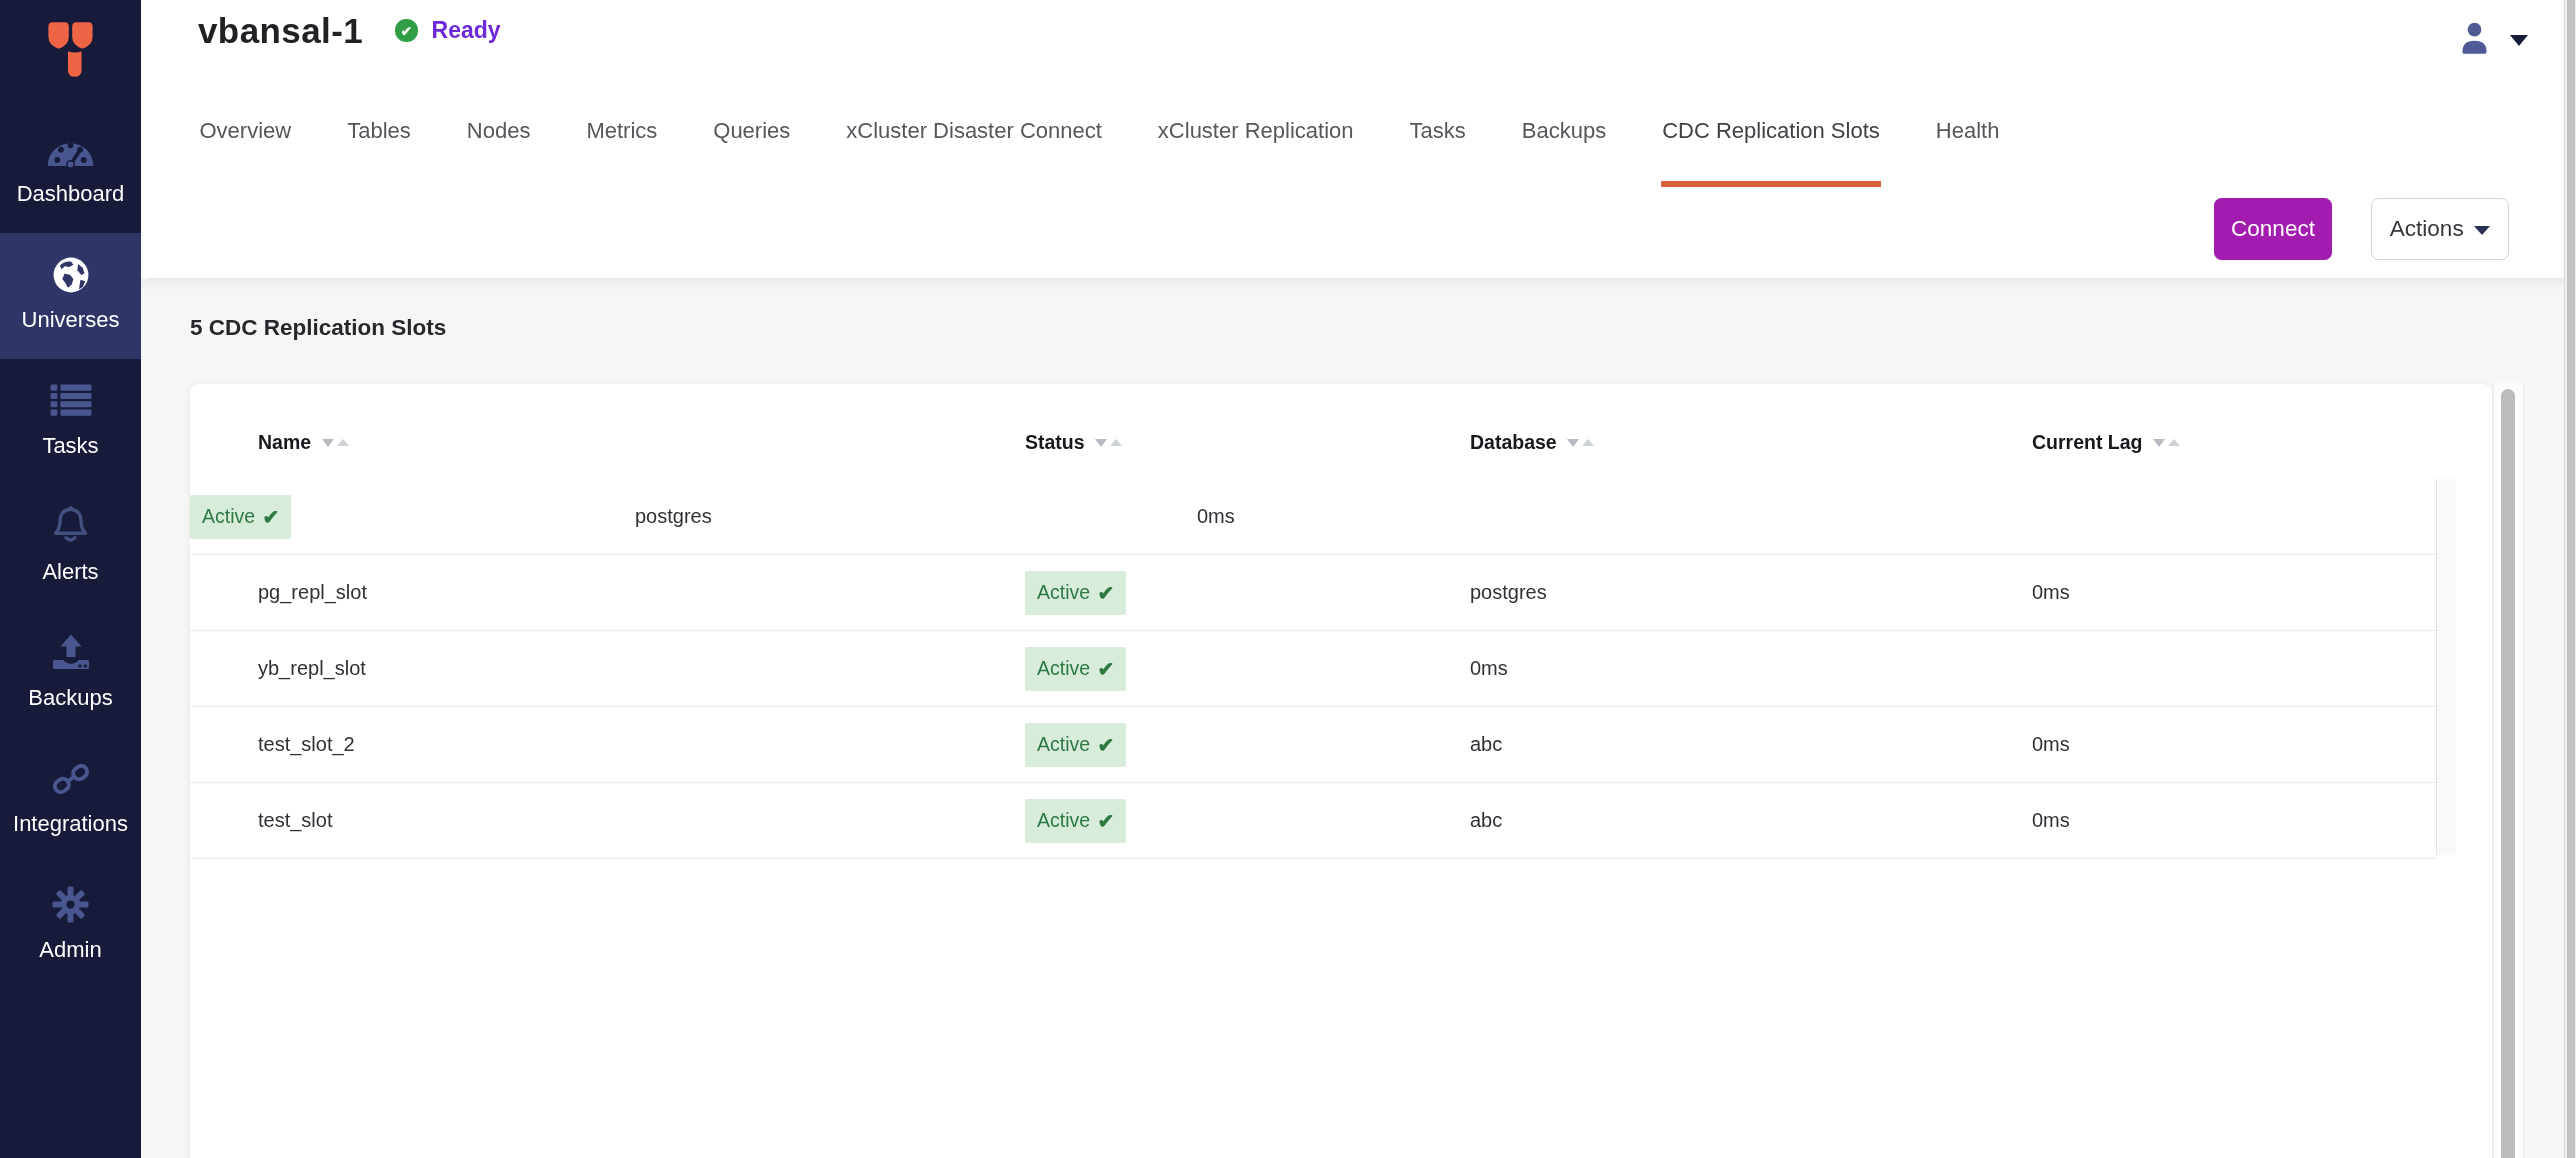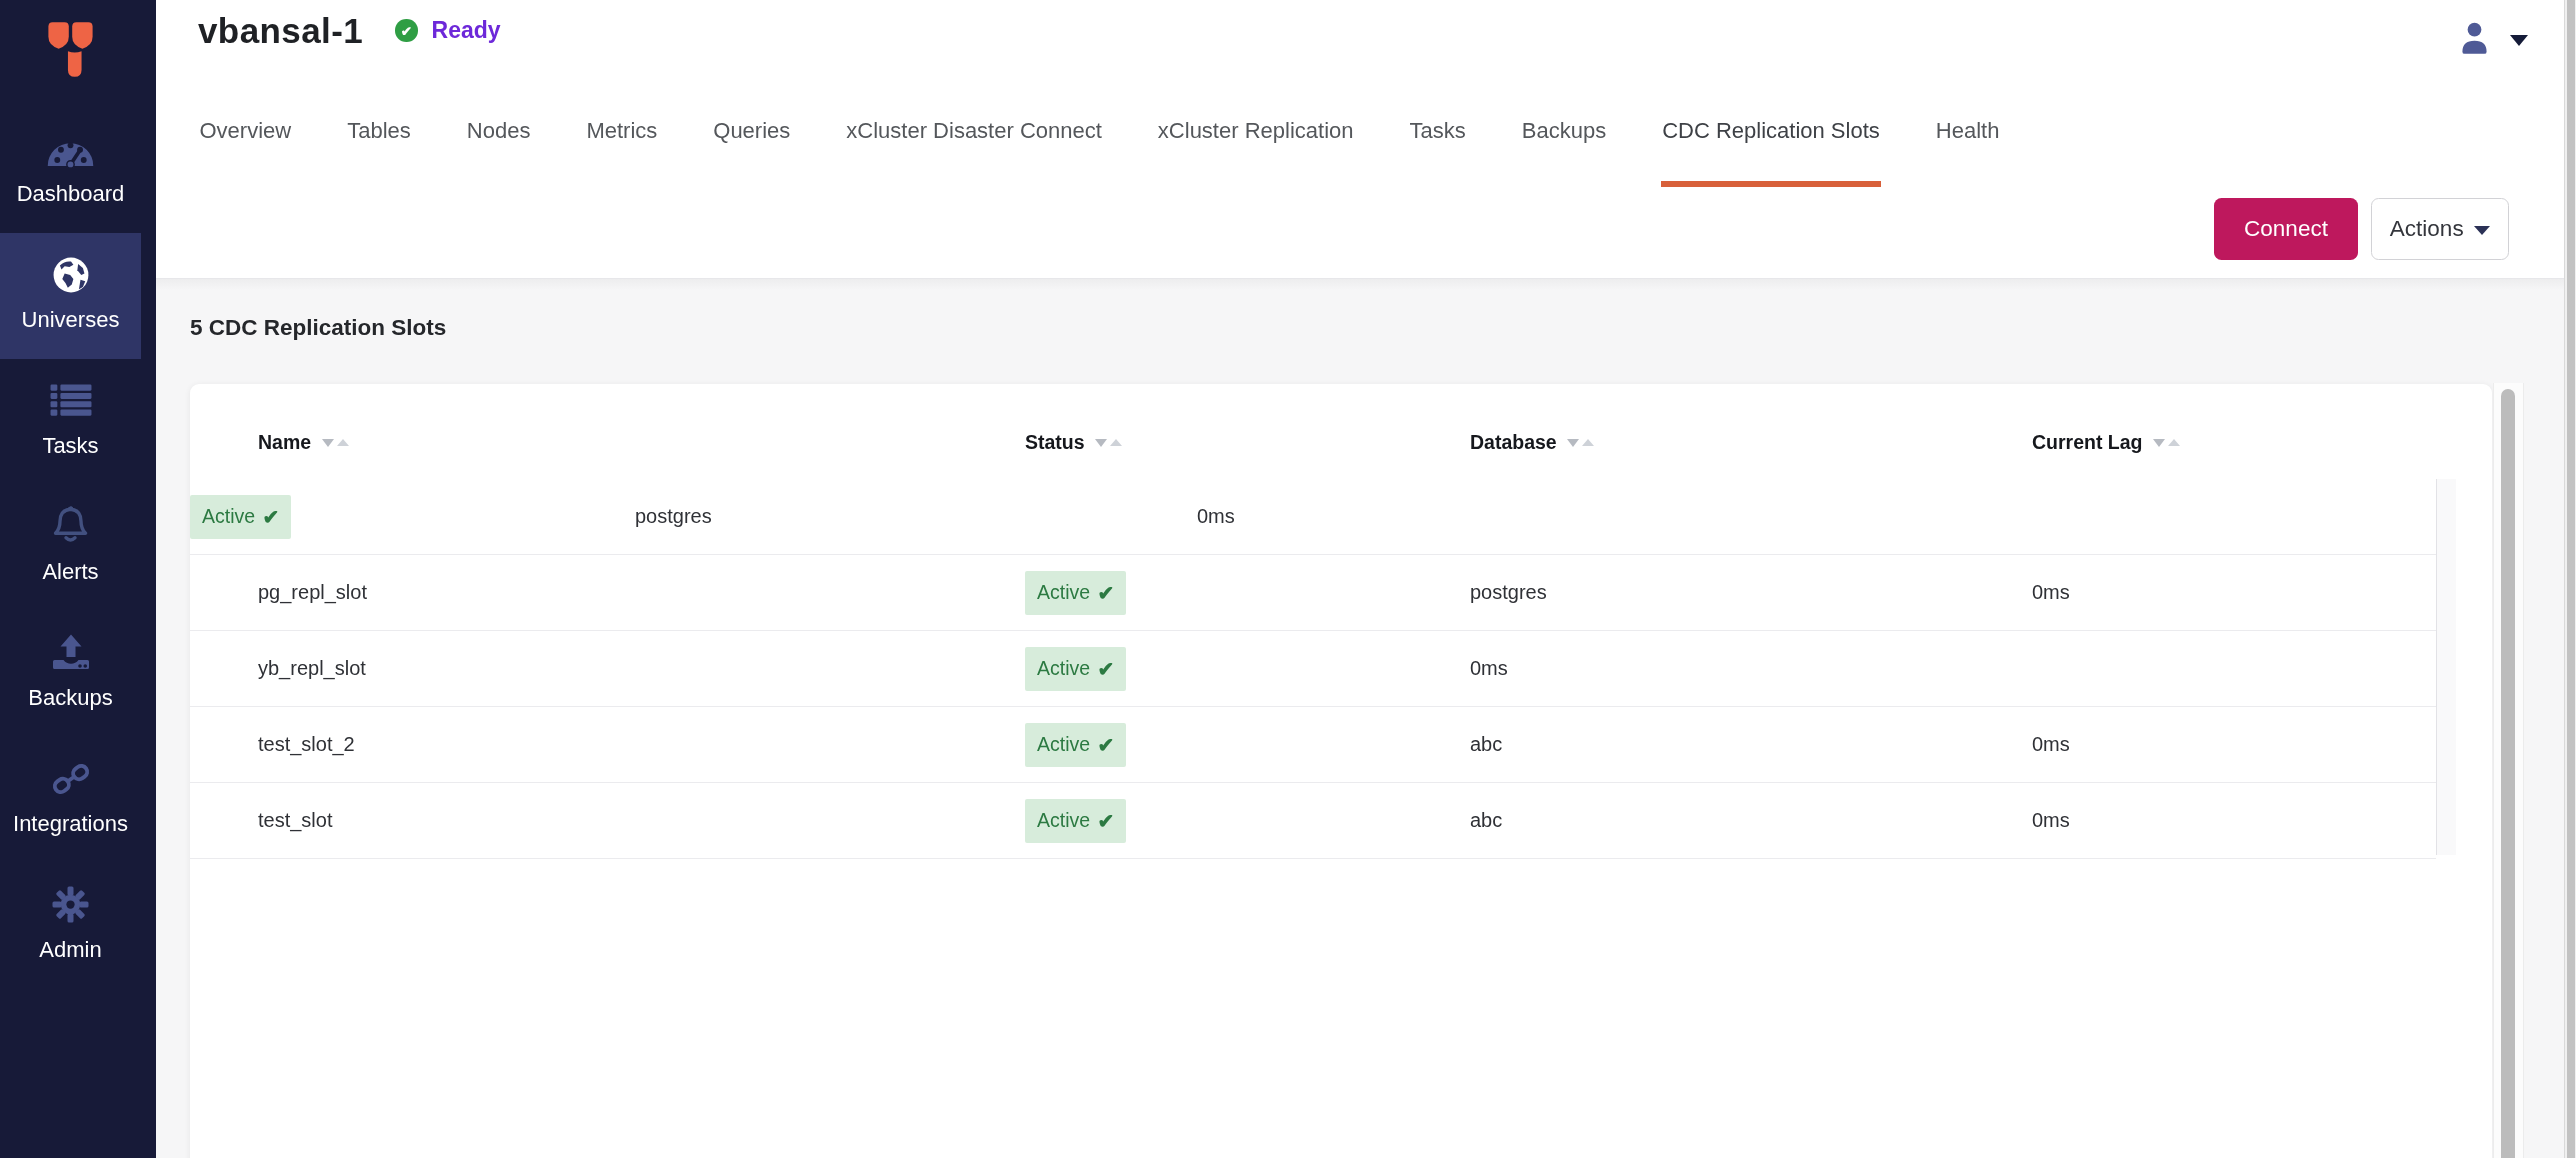--- a/index.html
+++ b/index.html
@@ -4,21 +4,21 @@
 <style>
   html,body{margin:0;padding:0;}
   body{
     width:2576px;height:1158px;overflow:hidden;position:relative;
     font-family:"Liberation Sans", sans-serif;
     background:#ffffff;
     -webkit-font-smoothing:antialiased;
   }
   
   .sidebar{
-    position:absolute;left:0;top:0;width:156px;height:1158px;
+    position:absolute;left:0;top:0;width:141px;height:1158px;
     background:#171a38;z-index:5;
   }
   .logo-wrap{width:141px;padding-top:19.5px;height:87px;display:flex;justify-content:center;}
   .nav-item{
     width:141px;height:126px;display:flex;flex-direction:column;align-items:center;
     padding-top:22.5px;box-sizing:border-box;cursor:pointer;
   }
   .nav-item.active{background:#2f3566;}
   .nav-icon{height:39px;display:flex;align-items:center;justify-content:center;}
   .nav-label{margin-top:13.5px;color:#ffffff;font-size:22px;line-height:24px;}
@@ -35,22 +35,22 @@
     display:flex;align-items:center;justify-content:center;font-size:13.5px;font-weight:700;
   }
   .ready-label{margin-left:14px;font-size:23px;font-weight:600;color:#6d28d9;}
   .tabs{position:absolute;left:49px;top:98px;display:flex;}
   .tab{
     font-size:22px;color:#54575b;line-height:25.5px;margin-right:53px;
     padding:19.5px 1.5px 38px 1.5px;cursor:pointer;border-bottom:6px solid transparent;
   }
   .tab.active{border-bottom-color:#d8603a;color:#3e4146;}
   .btn-connect{
-    position:absolute;left:2065px;top:198px;width:144px;height:62px;border-radius:7.5px;
-    background:#be185d;color:#ffffff;font-size:22.5px;font-weight:500;
+    position:absolute;left:2065px;top:198px;width:118px;height:62px;border-radius:7.5px;
+    background:#a21caf;color:#ffffff;font-size:22.5px;font-weight:500;
     display:flex;align-items:center;justify-content:center;cursor:pointer;
   }
   .btn-actions{
     position:absolute;left:2222px;top:198px;width:138px;height:62px;border-radius:7.5px;
     background:#ffffff;border:1.5px solid #d2d2d6;box-sizing:border-box;
     color:#34363c;font-size:22.5px;display:flex;align-items:center;justify-content:center;cursor:pointer;
   }
   .caret-down{
     width:0;height:0;border-left:8.3px solid transparent;border-right:8.3px solid transparent;
     border-top:9.8px solid #2b3156;margin-left:10.5px;margin-top:3px;

